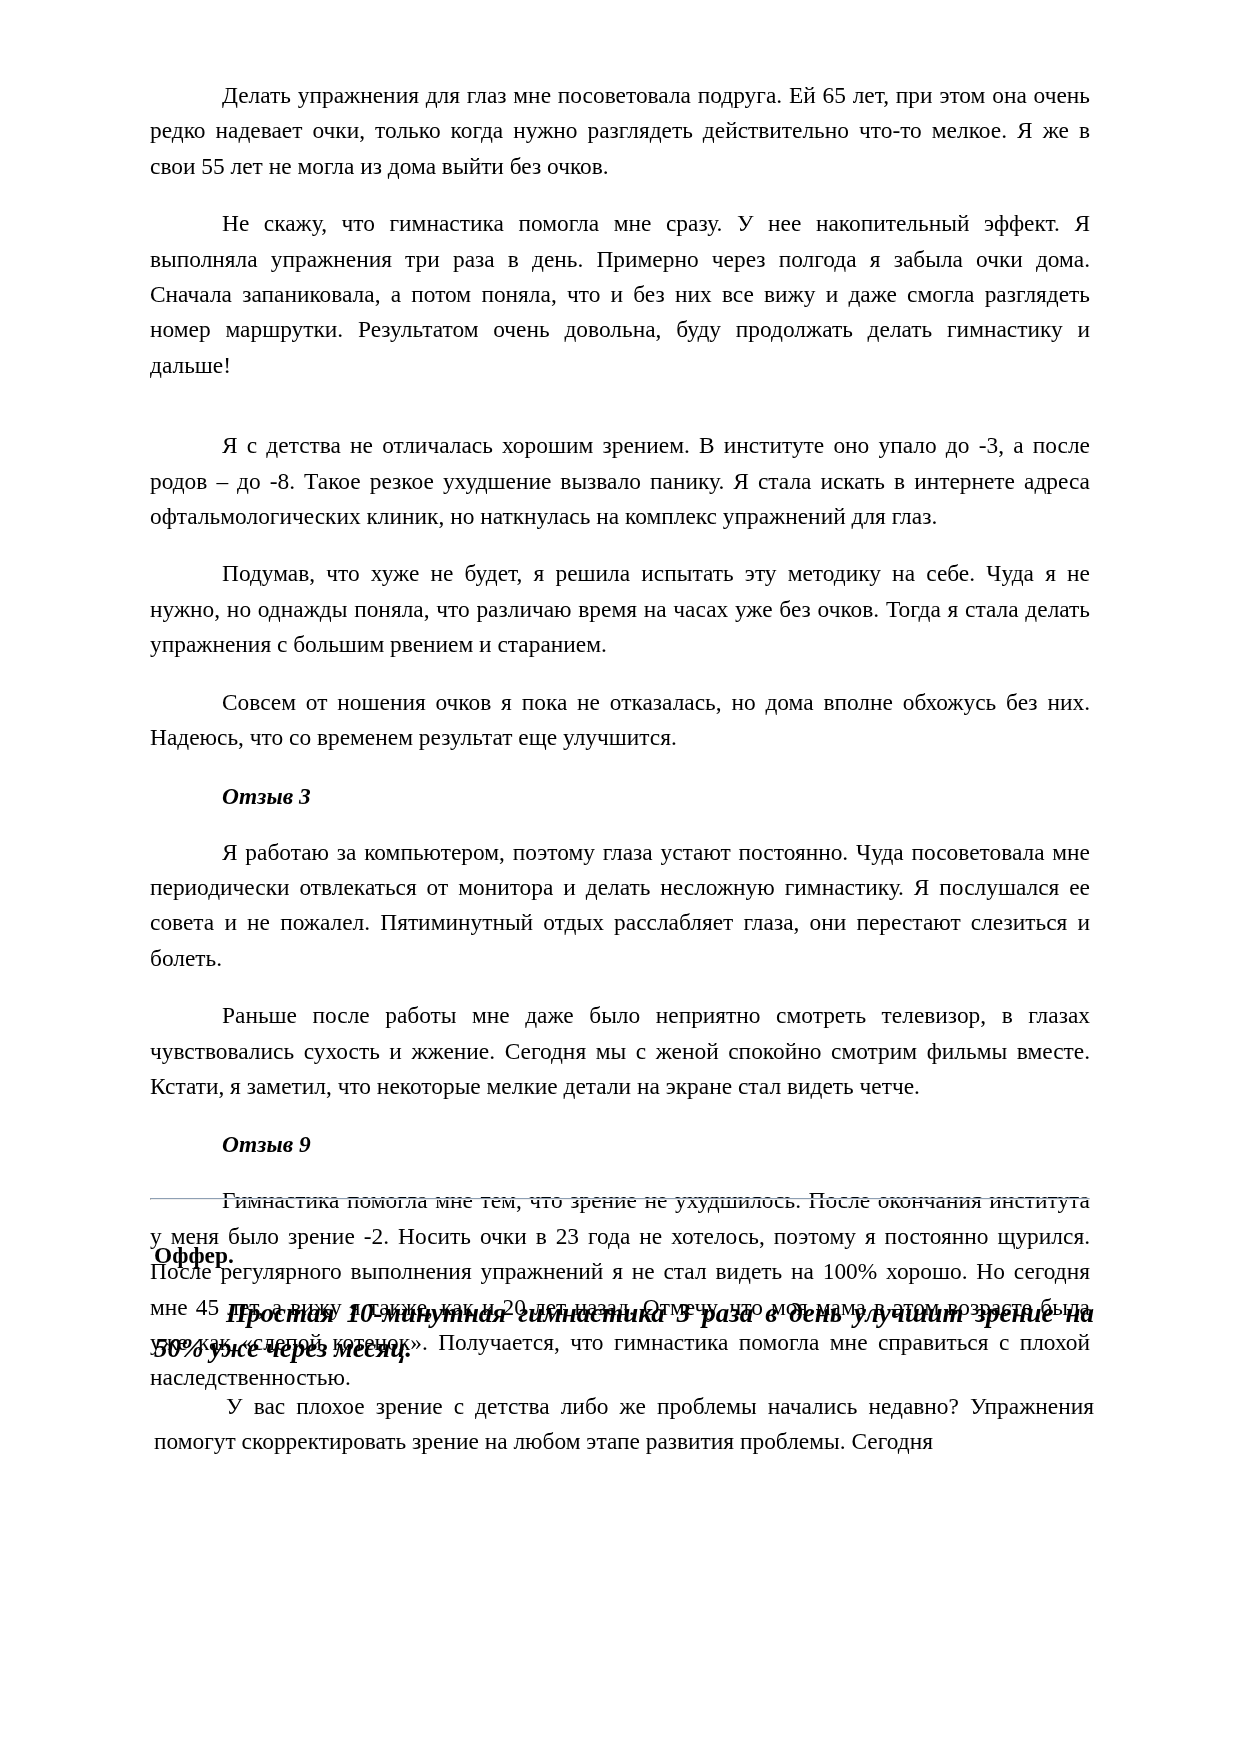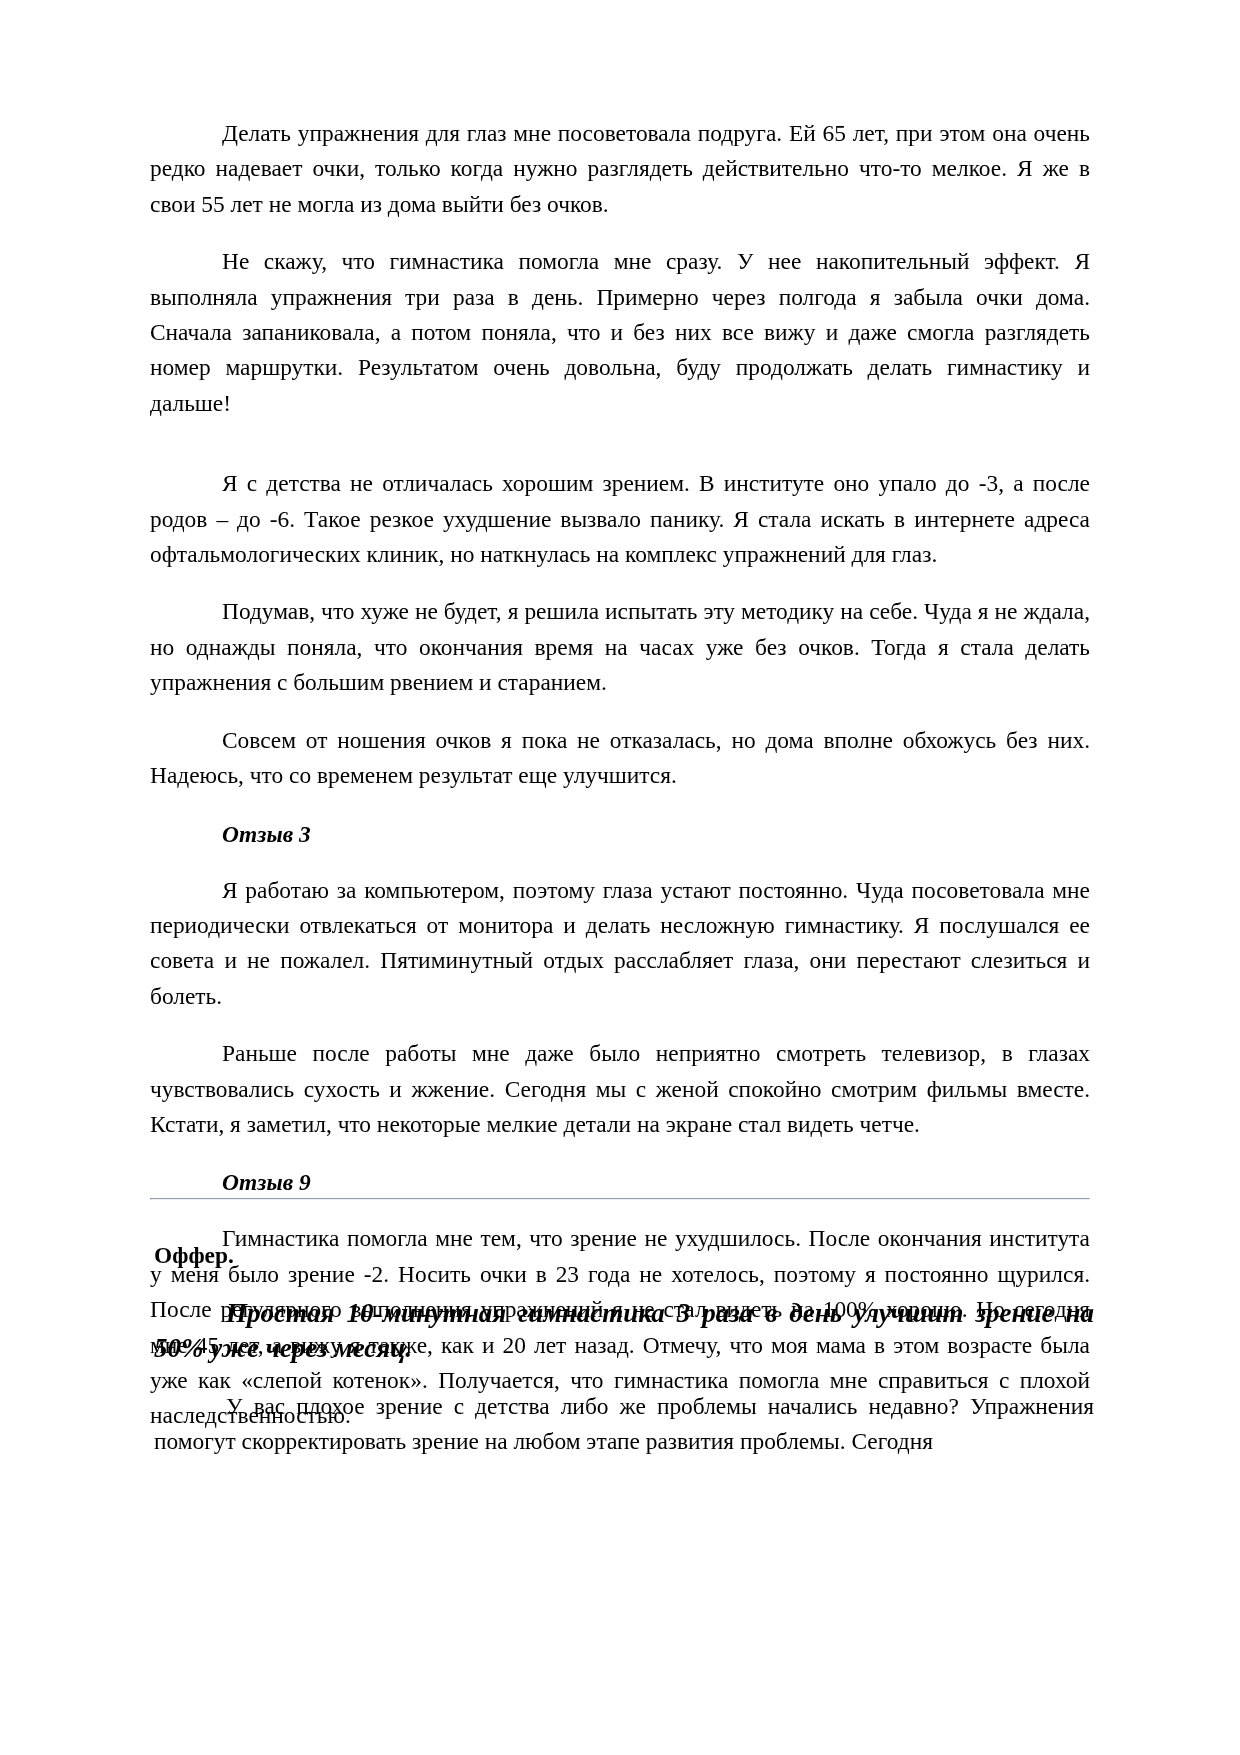--- a/index.html
+++ b/index.html
@@ -12,21 +12,21 @@
     height: 1755px;
     font-family: "Liberation Serif", "DejaVu Serif", serif;
     color: #000000;
     -webkit-font-smoothing: antialiased;
   }
   .page {
     position: relative;
     width: 1240px;
     height: 1755px;
     box-sizing: border-box;
-    padding: 116px 150px 0 150px;
+    padding: 78px 150px 0 150px;
     background: #ffffff;
   }
   .doc-body {
     width: 940px;
   }
   p.para {
     margin: 0 0 0 0;
     text-indent: 72px;
     text-align: justify;
     font-size: 23.4px;
@@ -98,24 +98,24 @@
   <div class="doc-body">
 
     <p class="para">Делать упражнения для глаз мне посоветовала подруга. Ей 65 лет, при этом она очень редко надевает очки, только когда нужно разглядеть действительно что-то мелкое. Я же в свои 55 лет не могла из дома выйти без очков.</p>
     <div class="gap-para"></div>
 
     <p class="para last-line-left">Не скажу, что гимнастика помогла мне сразу. У нее накопительный эффект. Я выполняла упражнения три раза в день. Примерно через полгода я забыла очки дома. Сначала запаниковала, а потом поняла, что и без них все вижу и даже смогла разглядеть номер маршрутки. Результатом очень довольна, буду продолжать делать гимнастику и дальше!</p>
 
     <div class="gap-heading-before"></div>
     <div class="gap-heading-after"></div>
 
-    <p class="para last-line-left">Я с детства не отличалась хорошим зрением. В институте оно упало до -3, а после родов – до -6. Такое резкое ухудшение вызвало панику. Я стала искать в интернете адреса офтальмологических клиник, но наткнулась на комплекс упражнений для глаз.</p>
+    <p class="para last-line-left">Я с детства не отличалась хорошим зрением. В институте оно упало до -3, а после родов – до -8. Такое резкое ухудшение вызвало панику. Я стала искать в интернете адреса офтальмологических клиник, но наткнулась на комплекс упражнений для глаз.</p>
     <div class="gap-para"></div>
 
-    <p class="para last-line-left">Подумав, что хуже не будет, я решила испытать эту методику на себе. Чуда я не ждала, но однажды поняла, что окончания время на часах уже без очков. Тогда я стала делать упражнения с большим рвением и старанием.</p>
+    <p class="para last-line-left">Подумав, что хуже не будет, я решила испытать эту методику на себе. Чуда я не нужно, но однажды поняла, что различаю время на часах уже без очков. Тогда я стала делать упражнения с большим рвением и старанием.</p>
     <div class="gap-para"></div>
 
     <p class="para last-line-left">Совсем от ношения очков я пока не отказалась, но дома вполне обхожусь без них. Надеюсь, что со временем результат еще улучшится.</p>
 
     <div class="gap-heading-before"></div>
     <h3 class="review-heading">Отзыв 3</h3>
     <div class="gap-heading-after"></div>
 
     <p class="para last-line-left">Я работаю за компьютером, поэтому глаза устают постоянно. Чуда посоветовала мне периодически отвлекаться от монитора и делать несложную гимнастику. Я послушался ее совета и не пожалел. Пятиминутный отдых расслабляет глаза, они перестают слезиться и болеть.</p>
     <div class="gap-para"></div>

